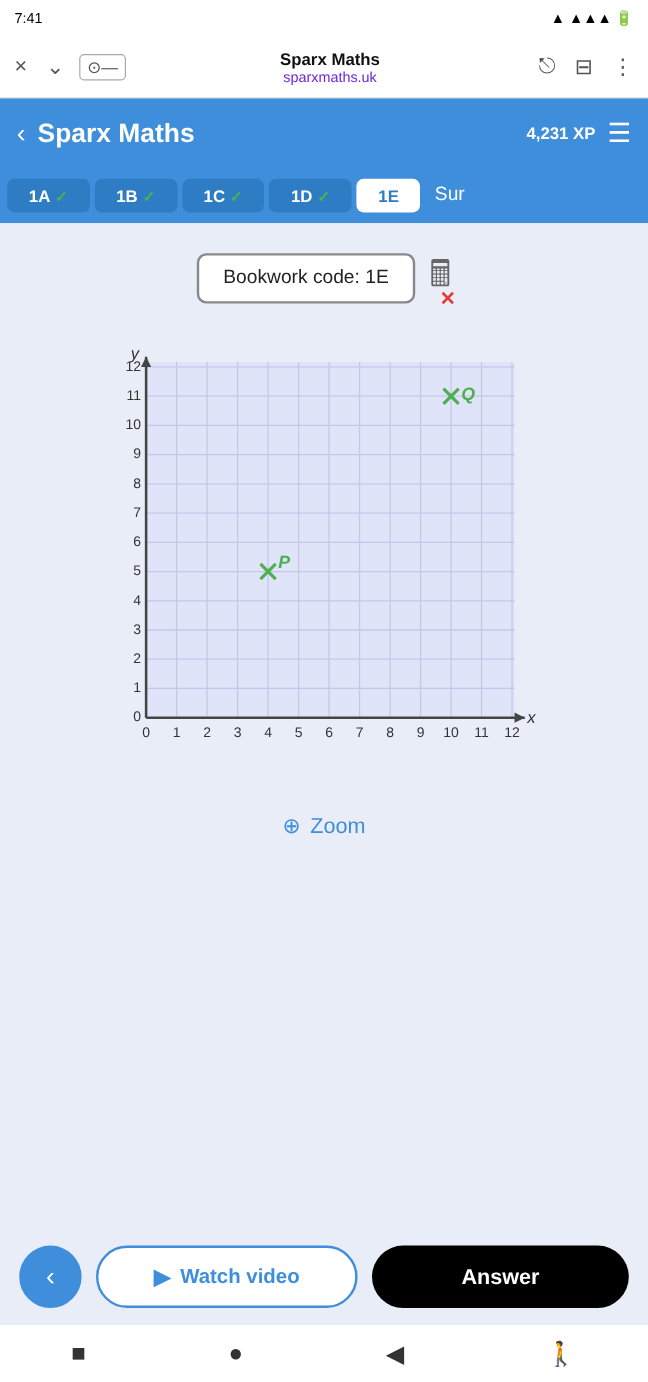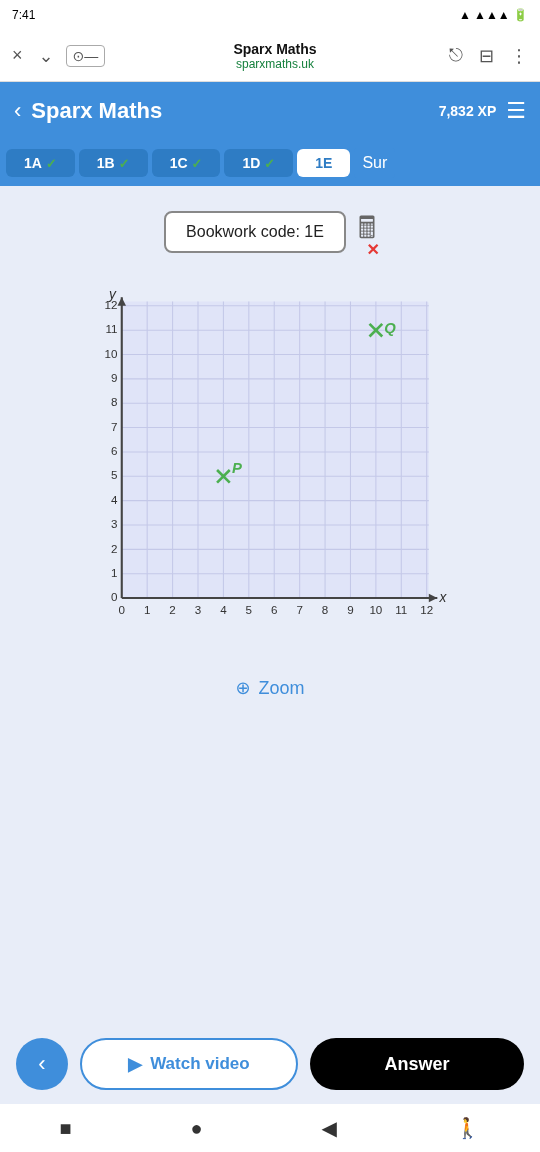--- a/index.html
+++ b/index.html
@@ -60,21 +60,21 @@
       flex-direction: column;
       align-items: center;
       font-size: 13px;
     }
     .browser-bar .url-title {
       font-weight: bold;
       color: #111;
       font-size: 14px;
     }
     .browser-bar .url-text {
-      color: #15803d;
+      color: #6d28d9;
       font-size: 12px;
     }
     .browser-bar .share-btn, .browser-bar .bookmark-btn, .browser-bar .more-btn {
       font-size: 18px;
       color: #555;
       cursor: pointer;
       padding: 4px;
     }
 
     
@@ -328,21 +328,21 @@
     <span class="url-text">sparxmaths.uk</span>
   </div>
   <span class="share-btn">⎋</span>
   <span class="bookmark-btn">⊟</span>
   <span class="more-btn">⋮</span>
 </div>
 
 <div class="app-header">
   <span class="back-btn">‹</span>
   <span class="app-title">Sparx Maths</span>
-  <span class="xp-badge">7,832 XP</span>
+  <span class="xp-badge">4,231 XP</span>
   <span class="menu-btn">☰</span>
 </div>
 
 <div class="tab-bar">
   <div class="tab-item">
     <span>1A</span>
     <span class="check">✓</span>
   </div>
   <div class="tab-item">
     <span>1B</span>

